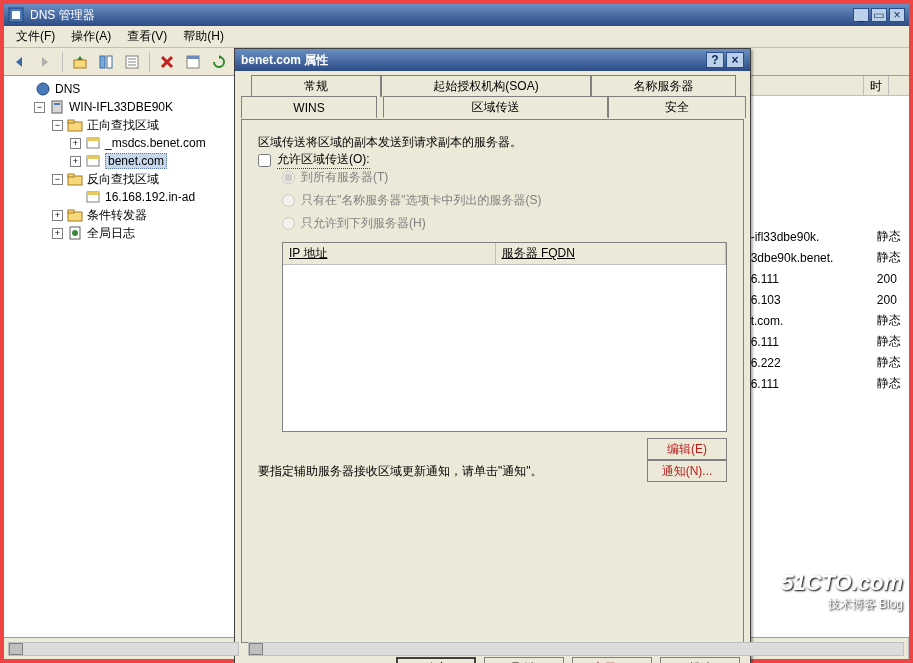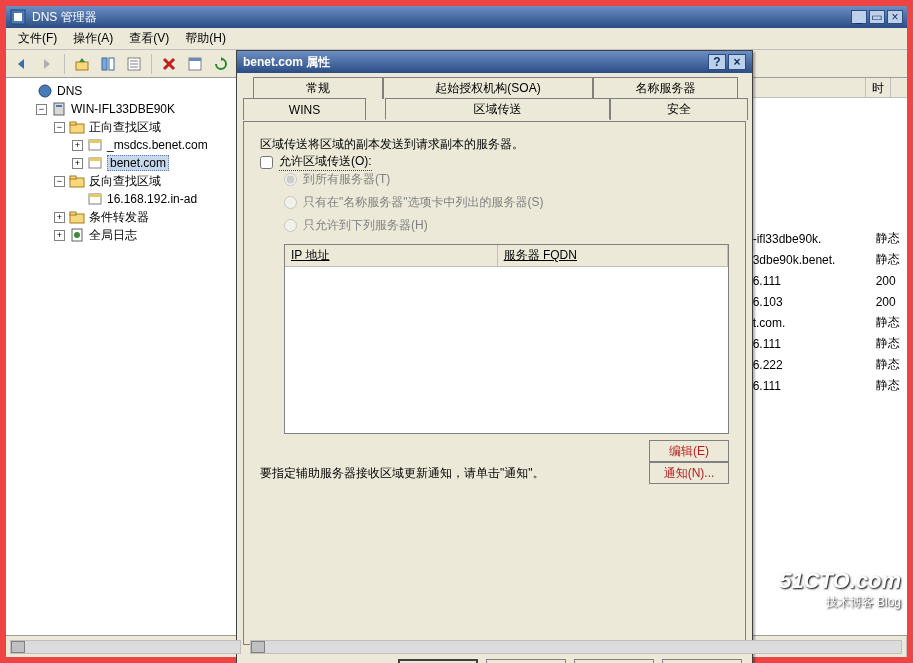--- a/index.html
+++ b/index.html
@@ -1,17 +1,17 @@
 <!DOCTYPE html>
 <html><head>
 <meta charset="utf-8">
 <style>
   * { box-sizing: border-box; font-family: "Microsoft YaHei", "SimSun", Tahoma, sans-serif; font-size: 12px; }
   html, body { margin:0; padding:0; width:913px; height:663px; background:#d4d0c8; overflow:hidden; }
-  .window { width:913px; height:663px; display:flex; flex-direction:column; border:6px solid #ef4444; }
+  .window { width:913px; height:663px; display:flex; flex-direction:column; border:4px solid #ef4444; }
   
   .titlebar { height:22px; background:linear-gradient(to bottom,#6b8fc3,#2b4c85); color:#fff; display:flex; align-items:center; padding:0 4px; }
   .titlebar .icon { width:16px; height:16px; margin-right:6px; }
   .titlebar .title { flex:1; font-weight:normal; }
   .winctrls { display:flex; gap:2px; }
   .winctrl { width:16px; height:14px; background:#bcd0e9; border:1px solid #2b4c85; display:flex; align-items:center; justify-content:center; color:#0a2a5c; }
   
   .menubar { height:22px; background:#ece9d8; display:flex; align-items:center; padding:0 4px; border-bottom:1px solid #bfbfbf; }
   .menuitem { padding:2px 8px; }
   
@@ -299,21 +299,21 @@
         <div class="dctrl">×</div>
       </div>
       <div class="dbody">
 
         <div class="tabs">
 
           <div class="tabbtn" style="left:10px; top:0; width:130px">常规</div>
           <div class="tabbtn" style="left:140px; top:0; width:210px">起始授权机构(SOA)</div>
           <div class="tabbtn" style="left:350px; top:0; width:145px">名称服务器</div>
 
-          <div class="tabbtn" style="left:0; top:21px; width:123px">WINS</div>
+          <div class="tabbtn" style="left:0; top:21px; width:136px">WINS</div>
           <div class="tabbtn active" style="left:142px; top:21px; width:225px">区域传送</div>
           <div class="tabbtn" style="left:367px; top:21px; width:138px">安全</div>
         </div>
         <div class="tabcontent">
           <div class="desc">区域传送将区域的副本发送到请求副本的服务器。</div>
 
           <label class="chkrow">
             <input type="checkbox" style="">
             <span class="dott">允许区域传送(O):</span>
           </label>

